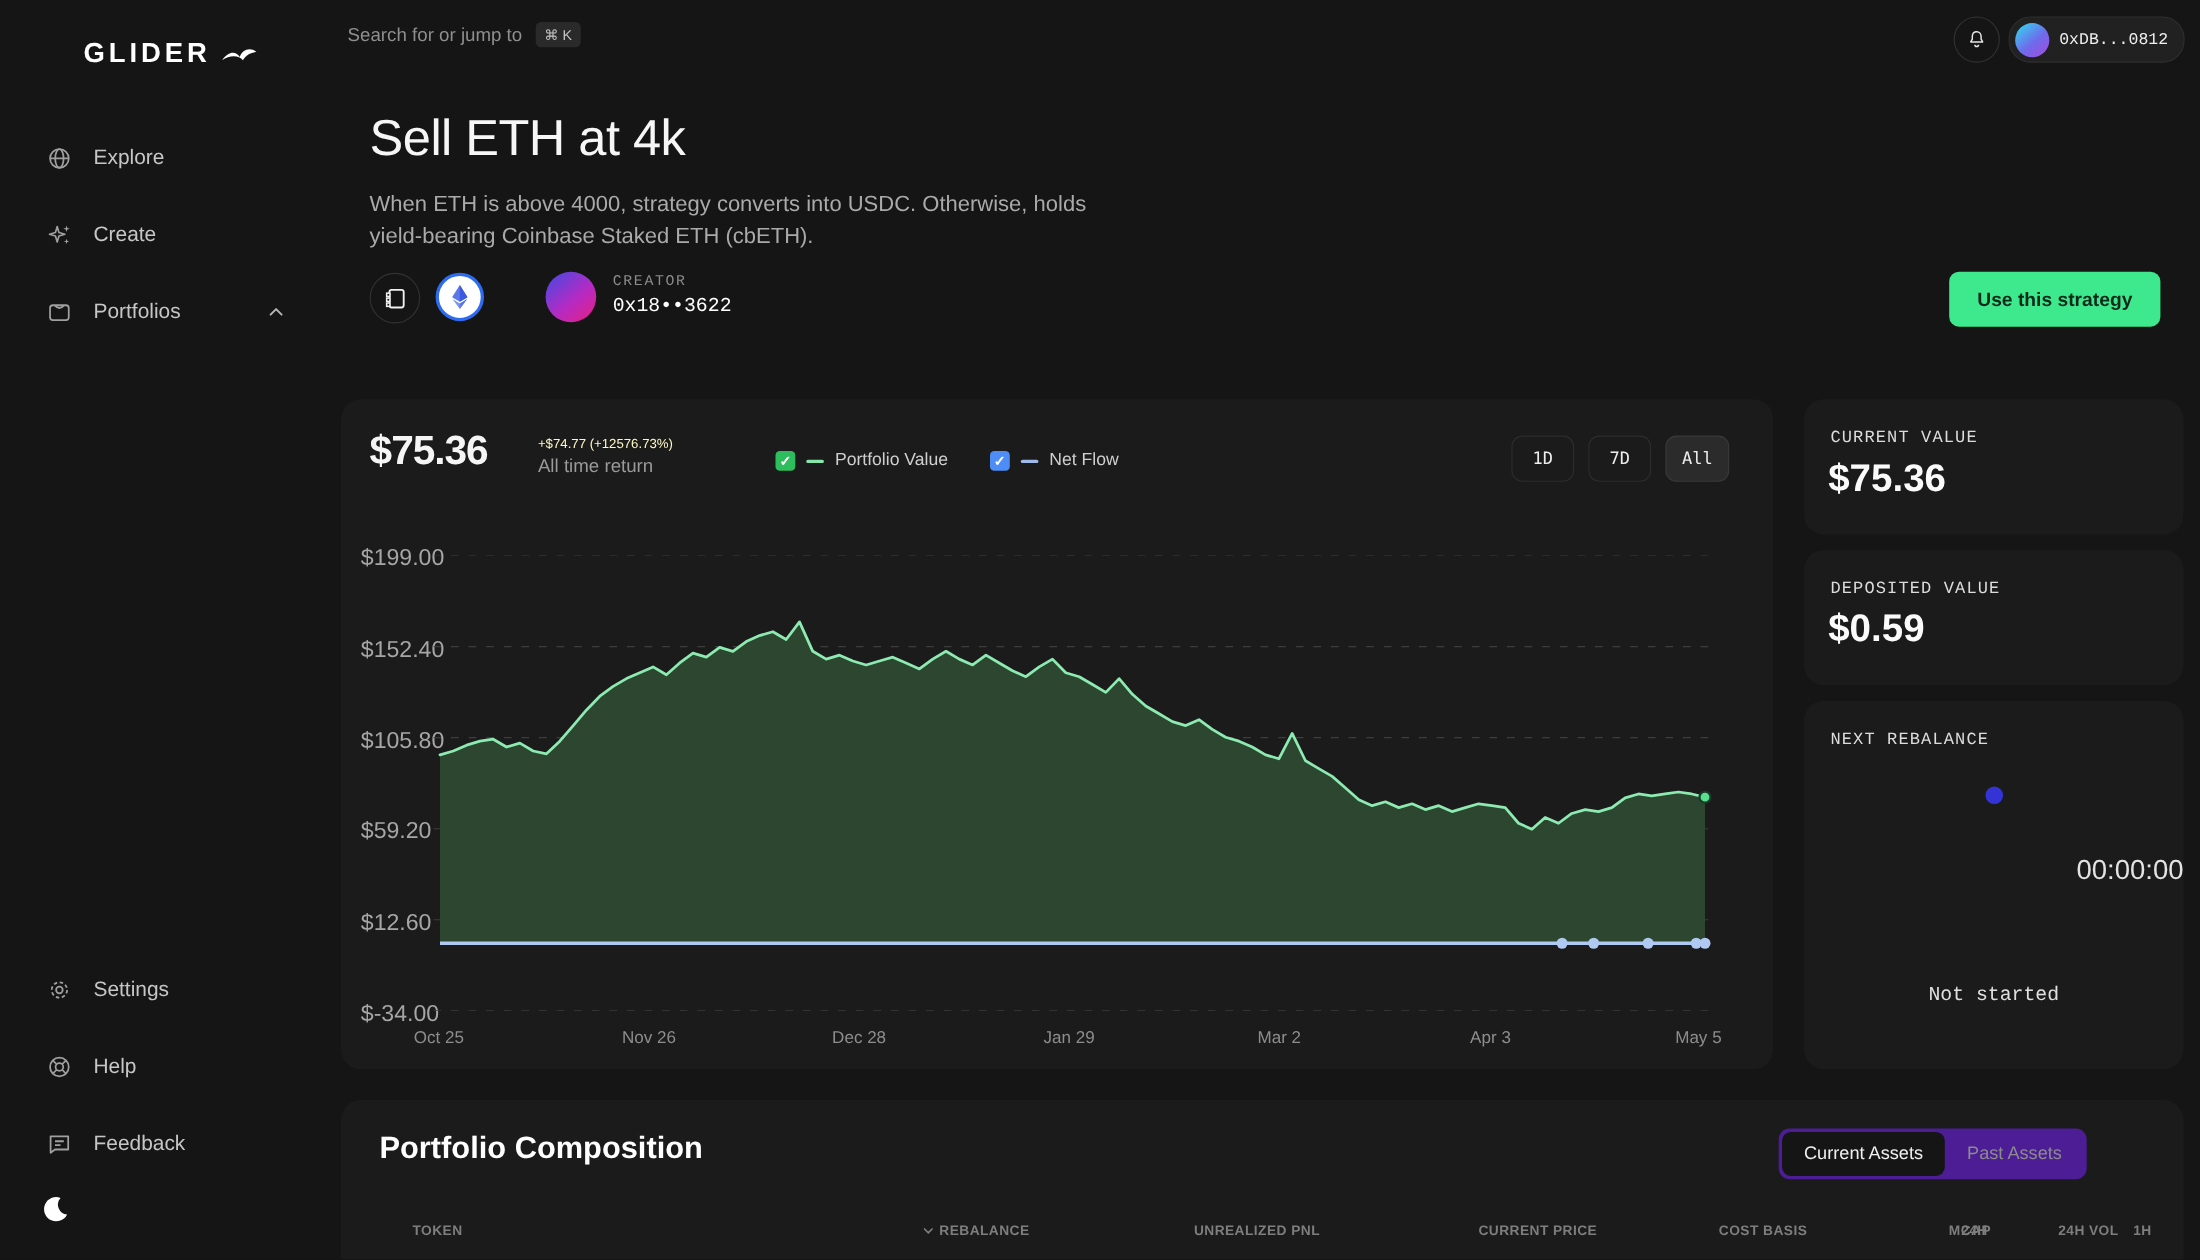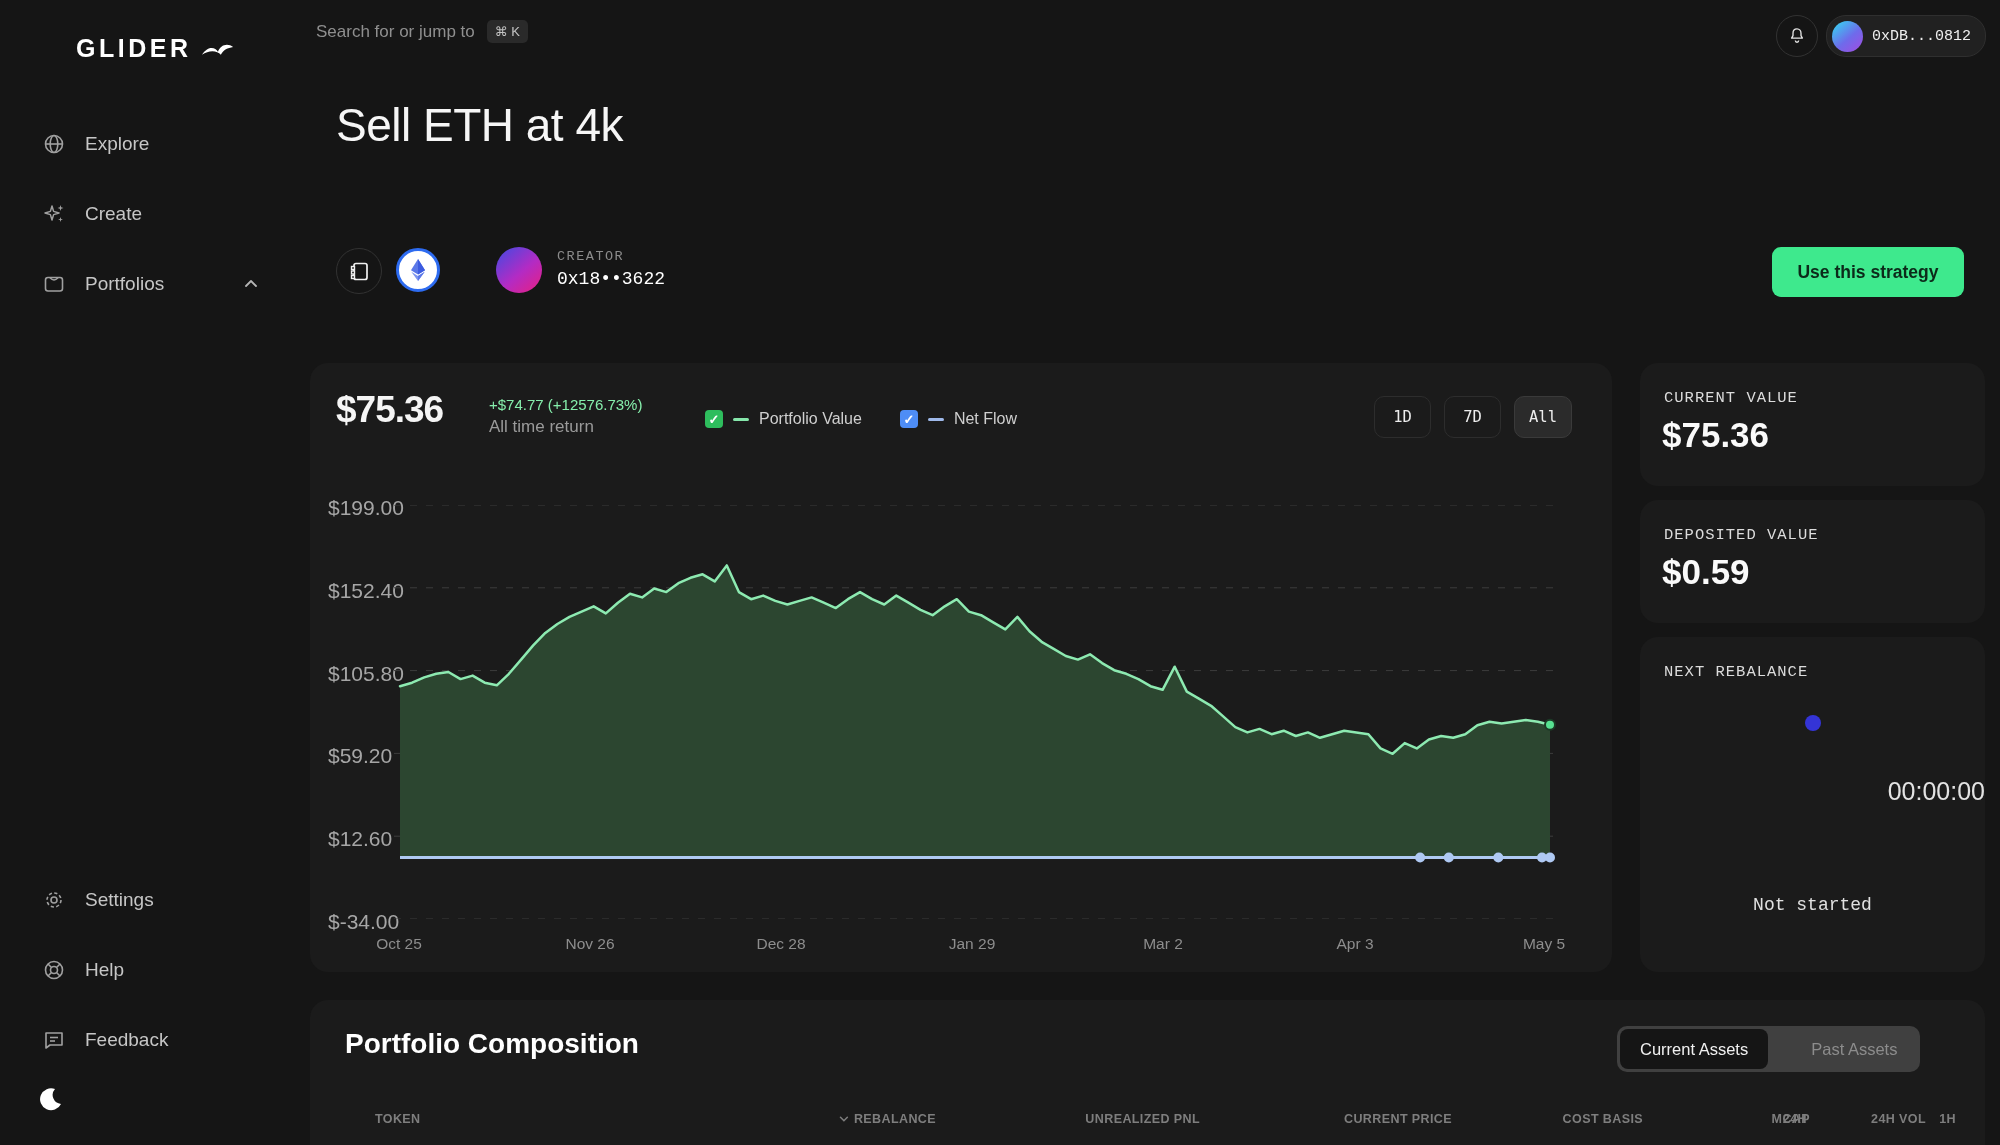--- a/index.html
+++ b/index.html
@@ -42,21 +42,21 @@
   .creator-addr{font-size:18px;color:#fff;}
   .cta-btn{position:absolute;left:1772px;top:247px;width:192px;height:50px;background:#3ee98d;color:#0c2a1a;
         font-size:17.5px;font-weight:600;border:none;border-radius:9px;cursor:pointer;
         display:flex;align-items:center;justify-content:center;font-family:"Liberation Sans",sans-serif;}
 
   
   .card{background:#1b1b1b;border-radius:18px;position:absolute;}
   .chart-card{left:310px;top:363px;width:1302px;height:609px;}
   .big-value{position:absolute;left:26px;top:26px;font-size:37px;font-weight:700;color:#f5f5f5;letter-spacing:-1px;}
   .return-block{position:absolute;left:179px;top:33px;}
-  .return-line{font-size:15px;color:#86efac;}
+  .return-line{font-size:12px;color:#fef9c3;}
   .return-cap{font-size:17px;color:#9a9a9a;margin-top:4px;}
   .legend{position:absolute;left:395px;top:47px;display:flex;gap:38px;align-items:center;}
   .legend-item{display:flex;align-items:center;gap:10px;cursor:pointer;}
   .cbx{width:18px;height:18px;border-radius:4px;display:flex;align-items:center;justify-content:center;
        color:#fff;font-size:13px;font-weight:700;}
   .dash{width:16px;height:3px;border-radius:2px;}
   .legend-label{font-size:16px;color:#cfcfcf;}
   .ranges{position:absolute;left:1064px;top:33px;display:flex;gap:13px;}
   .range-btn{height:42px;min-width:57px;padding:0 14px;border-radius:10px;border:1px solid #2d2d2d;
        background:transparent;color:#ededed;font-size:15.5px;cursor:pointer;
@@ -71,22 +71,22 @@
   .stat-label{position:absolute;left:24px;top:26px;font-size:15.5px;letter-spacing:1px;color:#dcdcdc;}
   .stat-value{position:absolute;left:22px;top:52px;font-size:35px;font-weight:700;color:#fafafa;}
   .reb-card{left:1640px;top:637px;width:345px;height:335px;}
   .reb-dot{position:absolute;left:50%;top:78px;width:16px;height:16px;margin-left:-8px;border-radius:50%;}
   .reb-timer{position:absolute;left:0;top:140px;width:100%;text-align:right;font-size:25px;color:#e3e3e3;}
   .reb-status{position:absolute;left:0;top:258px;width:100%;text-align:center;font-size:18px;color:#e0e0e0;}
 
   
   .comp-card{left:310px;top:1000px;width:1675px;height:230px;}
   .comp-title{position:absolute;left:35px;top:28px;font-size:28px;font-weight:700;color:#fff;}
-  .seg{position:absolute;left:1307px;top:26px;height:46px;background:#404040;border-radius:10px;
-       display:flex;align-items:flex-end;padding:3px;box-sizing:border-box;gap:23px;}
+  .seg{position:absolute;left:1307px;top:26px;height:46px;background:#4c1d95;border-radius:10px;
+       display:flex;align-items:flex-end;padding:3px;box-sizing:border-box;}
   .seg-btn{height:40px;display:flex;align-items:center;padding:0 20px;border-radius:8px;
        font-size:16.5px;color:#8c8c8c;cursor:pointer;white-space:nowrap;}
   .seg-btn.active{background:#151515;color:#f0f0f0;}
   .thead{position:absolute;font-size:12.5px;font-weight:700;letter-spacing:0.4px;color:#7e7e7e;top:1112px;}
   .thead svg{vertical-align:-2px;margin-right:4px;}
 </style>
 </head>
 <body>
 
 <div id="app">
@@ -173,20 +173,21 @@
       <path d="M10 17.5 a2 2 0 0 0 4 0" stroke="#e6e6e6" stroke-width="1.6" fill="none"></path>
     </svg>
   </div>
 
   <div class="account-pill">
     <span class="account-avatar"></span>
     <span class="account-addr mono">0xDB...0812</span>
   </div>
 
   <div class="page-title">Sell ETH at 4k</div>
+  <div class="page-desc">When ETH is above 4000, strategy converts into USDC. Otherwise, holds yield-bearing Coinbase Staked ETH (cbETH).</div>
 
   <div class="chip chip-wallet">
     <svg width="24" height="24" viewBox="0 0 24 24">
       <rect x="7" y="4.5" width="13" height="16" rx="2" stroke="#f0f0f0" stroke-width="1.7" fill="none"></rect>
       <rect x="4.5" y="7.5" width="3" height="3" fill="#1b1b1b" stroke="#f0f0f0" stroke-width="1.4"></rect>
       <rect x="4.5" y="12" width="3" height="3" fill="#1b1b1b" stroke="#f0f0f0" stroke-width="1.4"></rect>
       <rect x="4.5" y="16.5" width="3" height="3" fill="#1b1b1b" stroke="#f0f0f0" stroke-width="1.4"></rect>
     </svg>
   </div>
 

